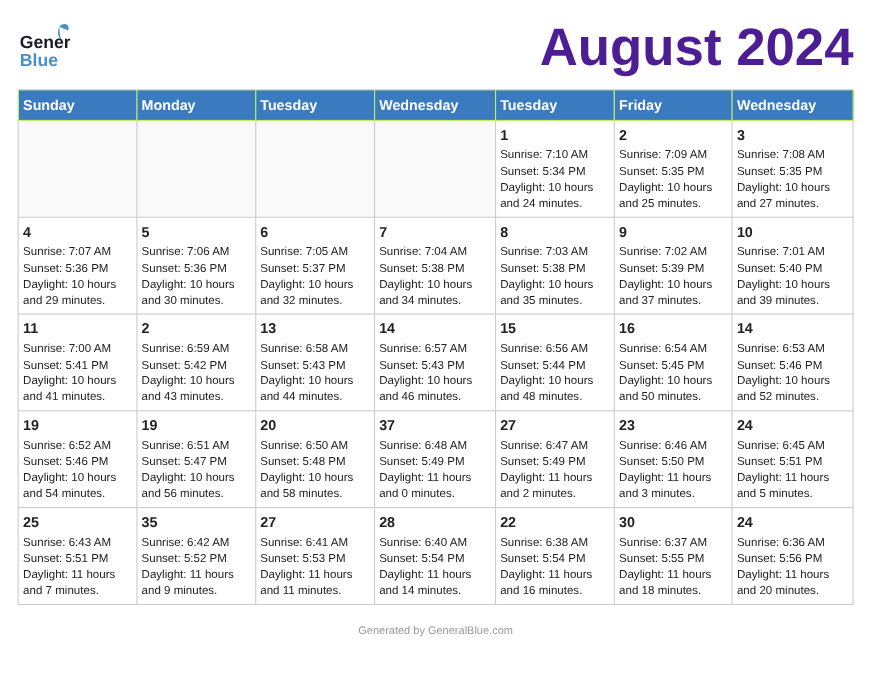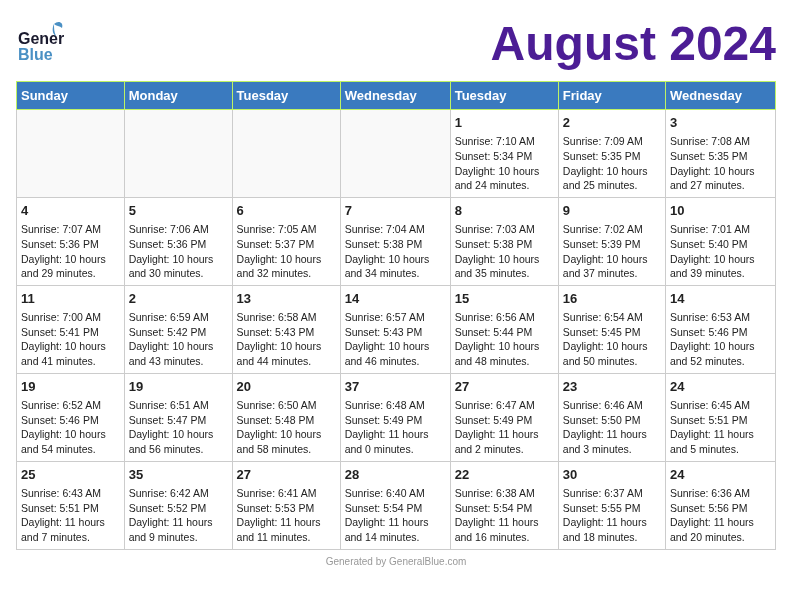--- a/index.html
+++ b/index.html
@@ -246,15 +246,15 @@
           <div class="day-info">Sunrise: 6:37 AM<br>Sunset: 5:55 PM<br>Daylight: 11 hours<br>and 18 minutes.</div>
         </td>
         <td>
           <span class="day-num">24</span>
           <div class="day-info">Sunrise: 6:36 AM<br>Sunset: 5:56 PM<br>Daylight: 11 hours<br>and 20 minutes.</div>
         </td>
       </tr>
     </tbody>
 </table>
 
-<div style="margin-top:6px; text-align:center; font-size:10px; color:#999;">
+<div style="margin-top:18px; text-align:center; font-size:10px; color:#999;">
   Generated by GeneralBlue.com
 </div>
 
 </body></html>

